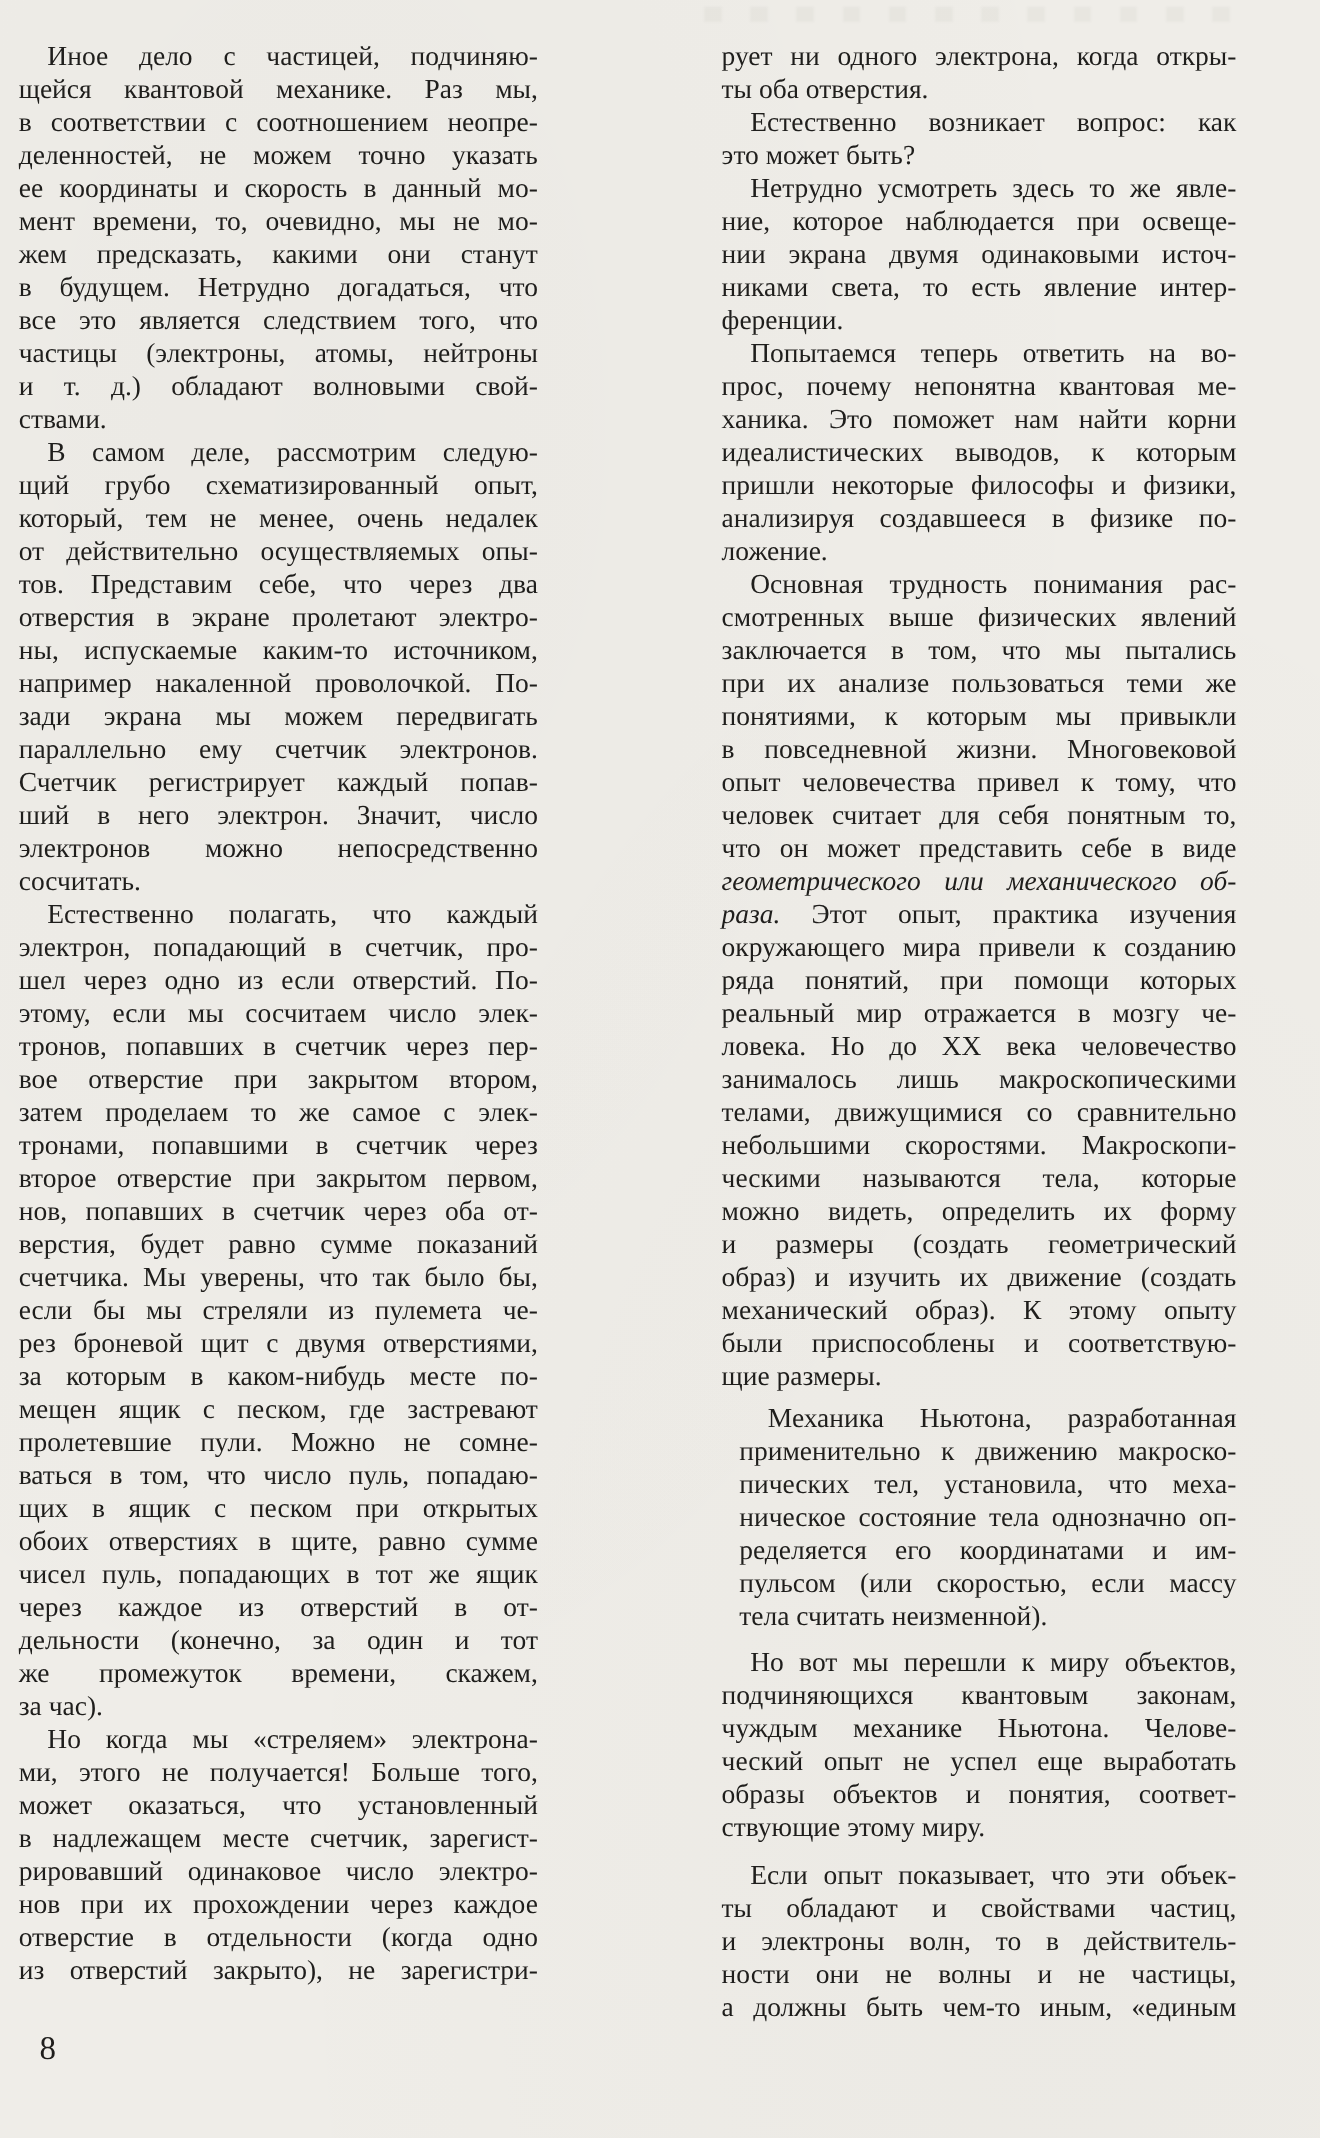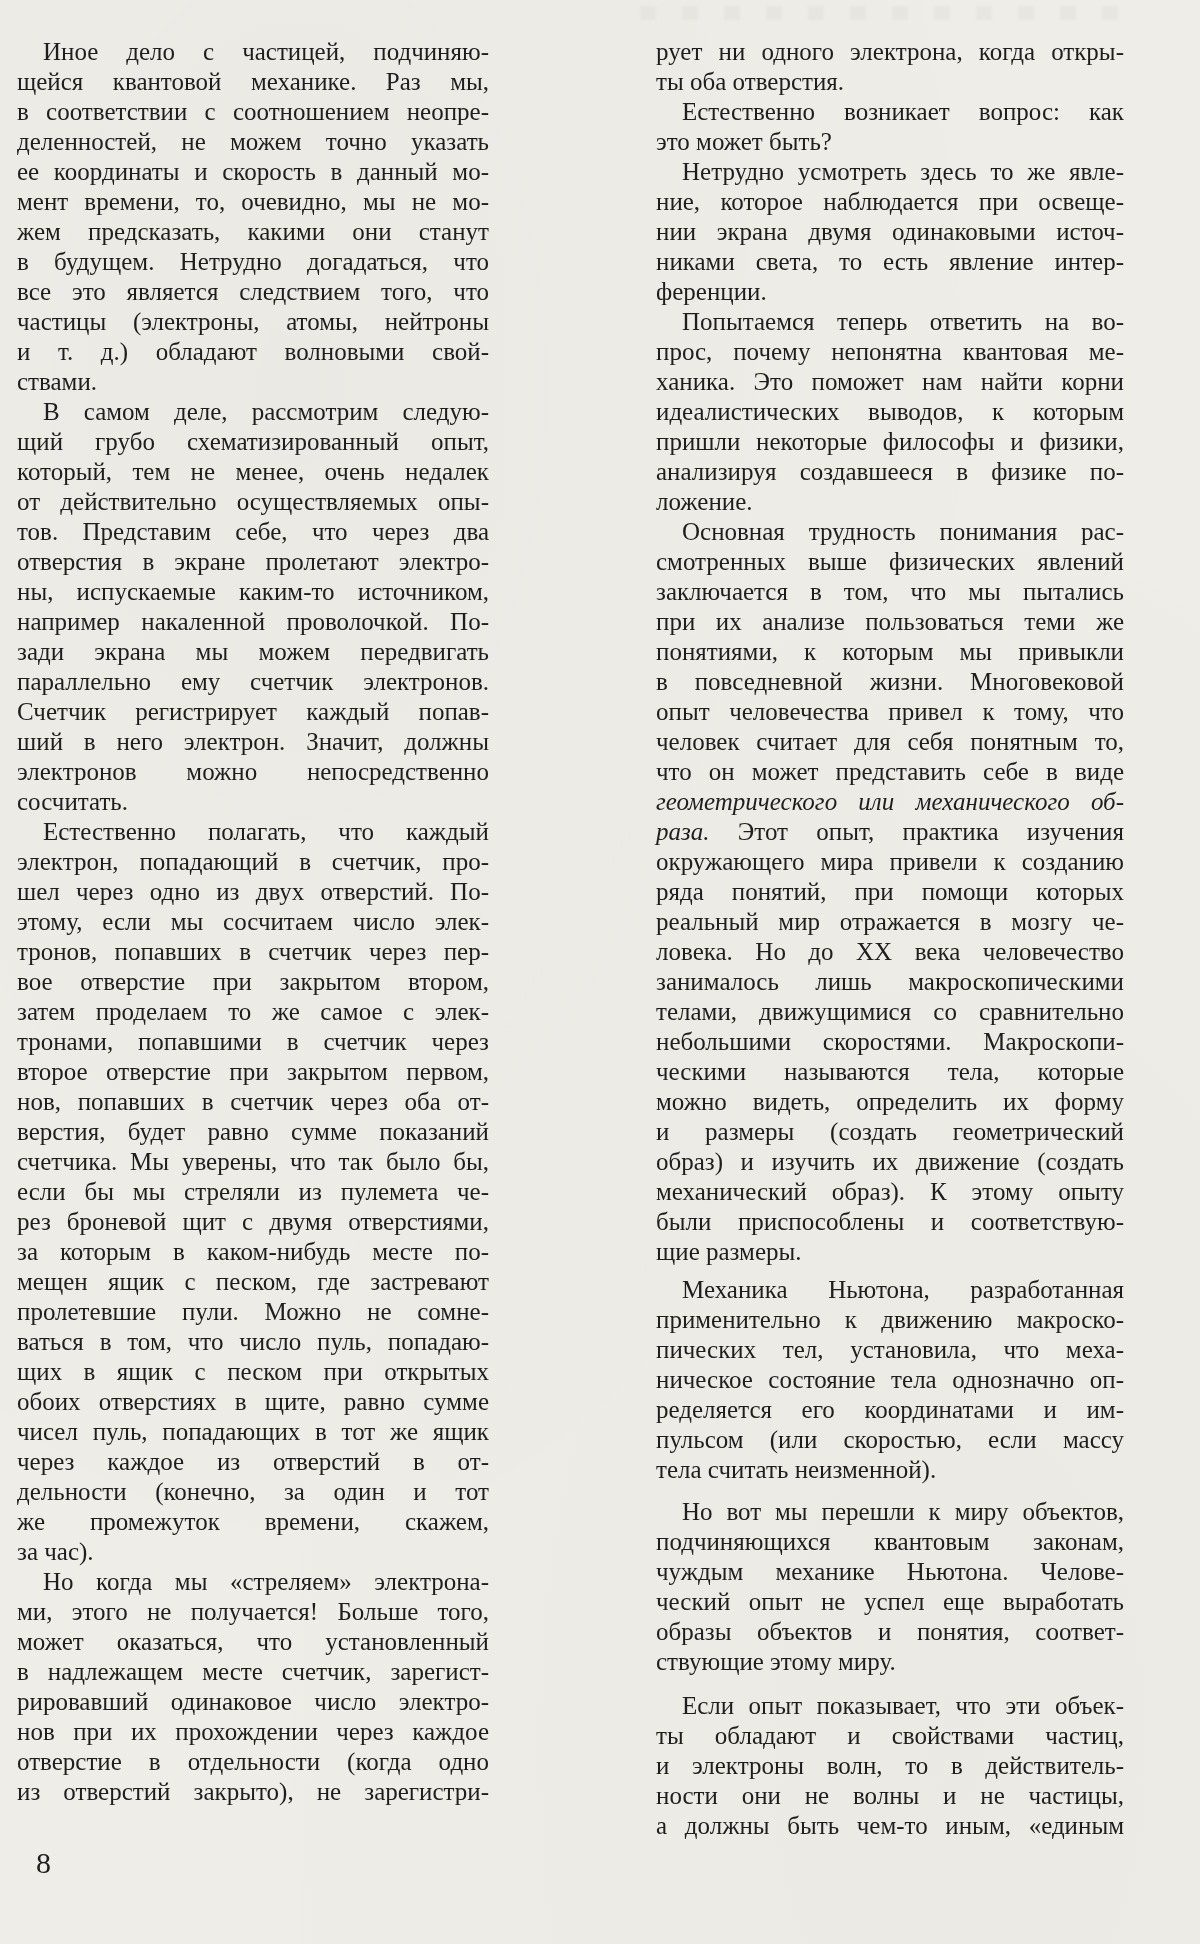--- a/index.html
+++ b/index.html
@@ -83,28 +83,28 @@
       <div class="line">щий грубо схематизированный опыт,</div>
       <div class="line">который, тем не менее, очень недалек</div>
       <div class="line">от действительно осуществляемых опы-</div>
       <div class="line">тов. Представим себе, что через два</div>
       <div class="line">отверстия в экране пролетают электро-</div>
       <div class="line">ны, испускаемые каким-то источником,</div>
       <div class="line">например накаленной проволочкой. По-</div>
       <div class="line">зади экрана мы можем передвигать</div>
       <div class="line">параллельно ему счетчик электронов.</div>
       <div class="line">Счетчик регистрирует каждый попав-</div>
-      <div class="line">ший в него электрон. Значит, должны</div>
+      <div class="line">ший в него электрон. Значит, число</div>
       <div class="line">электронов можно непосредственно</div>
       <div class="line end">сосчитать.</div>
     </div>
     <div class="para">
       <div class="line indent">Естественно полагать, что каждый</div>
       <div class="line">электрон, попадающий в счетчик, про-</div>
-      <div class="line">шел через одно из двух отверстий. По-</div>
+      <div class="line">шел через одно из если отверстий. По-</div>
       <div class="line">этому, если мы сосчитаем число элек-</div>
       <div class="line">тронов, попавших в счетчик через пер-</div>
       <div class="line">вое отверстие при закрытом втором,</div>
       <div class="line">затем проделаем то же самое с элек-</div>
       <div class="line">тронами, попавшими в счетчик через</div>
       <div class="line">второе отверстие при закрытом первом,</div>
       <div class="line">нов, попавших в счетчик через оба от-</div>
       <div class="line">верстия, будет равно сумме показаний</div>
       <div class="line">счетчика. Мы уверены, что так было бы,</div>
       <div class="line">если бы мы стреляли из пулемета че-</div>
@@ -177,21 +177,21 @@
       <div class="line">телами, движущимися со сравнительно</div>
       <div class="line">небольшими скоростями. Макроскопи-</div>
       <div class="line">ческими называются тела, которые</div>
       <div class="line">можно видеть, определить их форму</div>
       <div class="line">и размеры (создать геометрический</div>
       <div class="line">образ) и изучить их движение (создать</div>
       <div class="line">механический образ). К этому опыту</div>
       <div class="line">были приспособлены и соответствую-</div>
       <div class="line end">щие размеры.</div>
     </div>
-    <div class="para" style="margin-top: 8px;">
+    <div class="para" style="margin-top: 8px; margin-left: 16px;">
       <div class="line indent">Механика Ньютона, разработанная</div>
       <div class="line">применительно к движению макроско-</div>
       <div class="line">пических тел, установила, что меха-</div>
       <div class="line">ническое состояние тела однозначно оп-</div>
       <div class="line">ределяется его координатами и им-</div>
       <div class="line">пульсом (или скоростью, если массу</div>
       <div class="line end">тела считать неизменной).</div>
     </div>
     <div class="para" style="margin-top: 12px;">
       <div class="line indent">Но вот мы перешли к миру объектов,</div>

